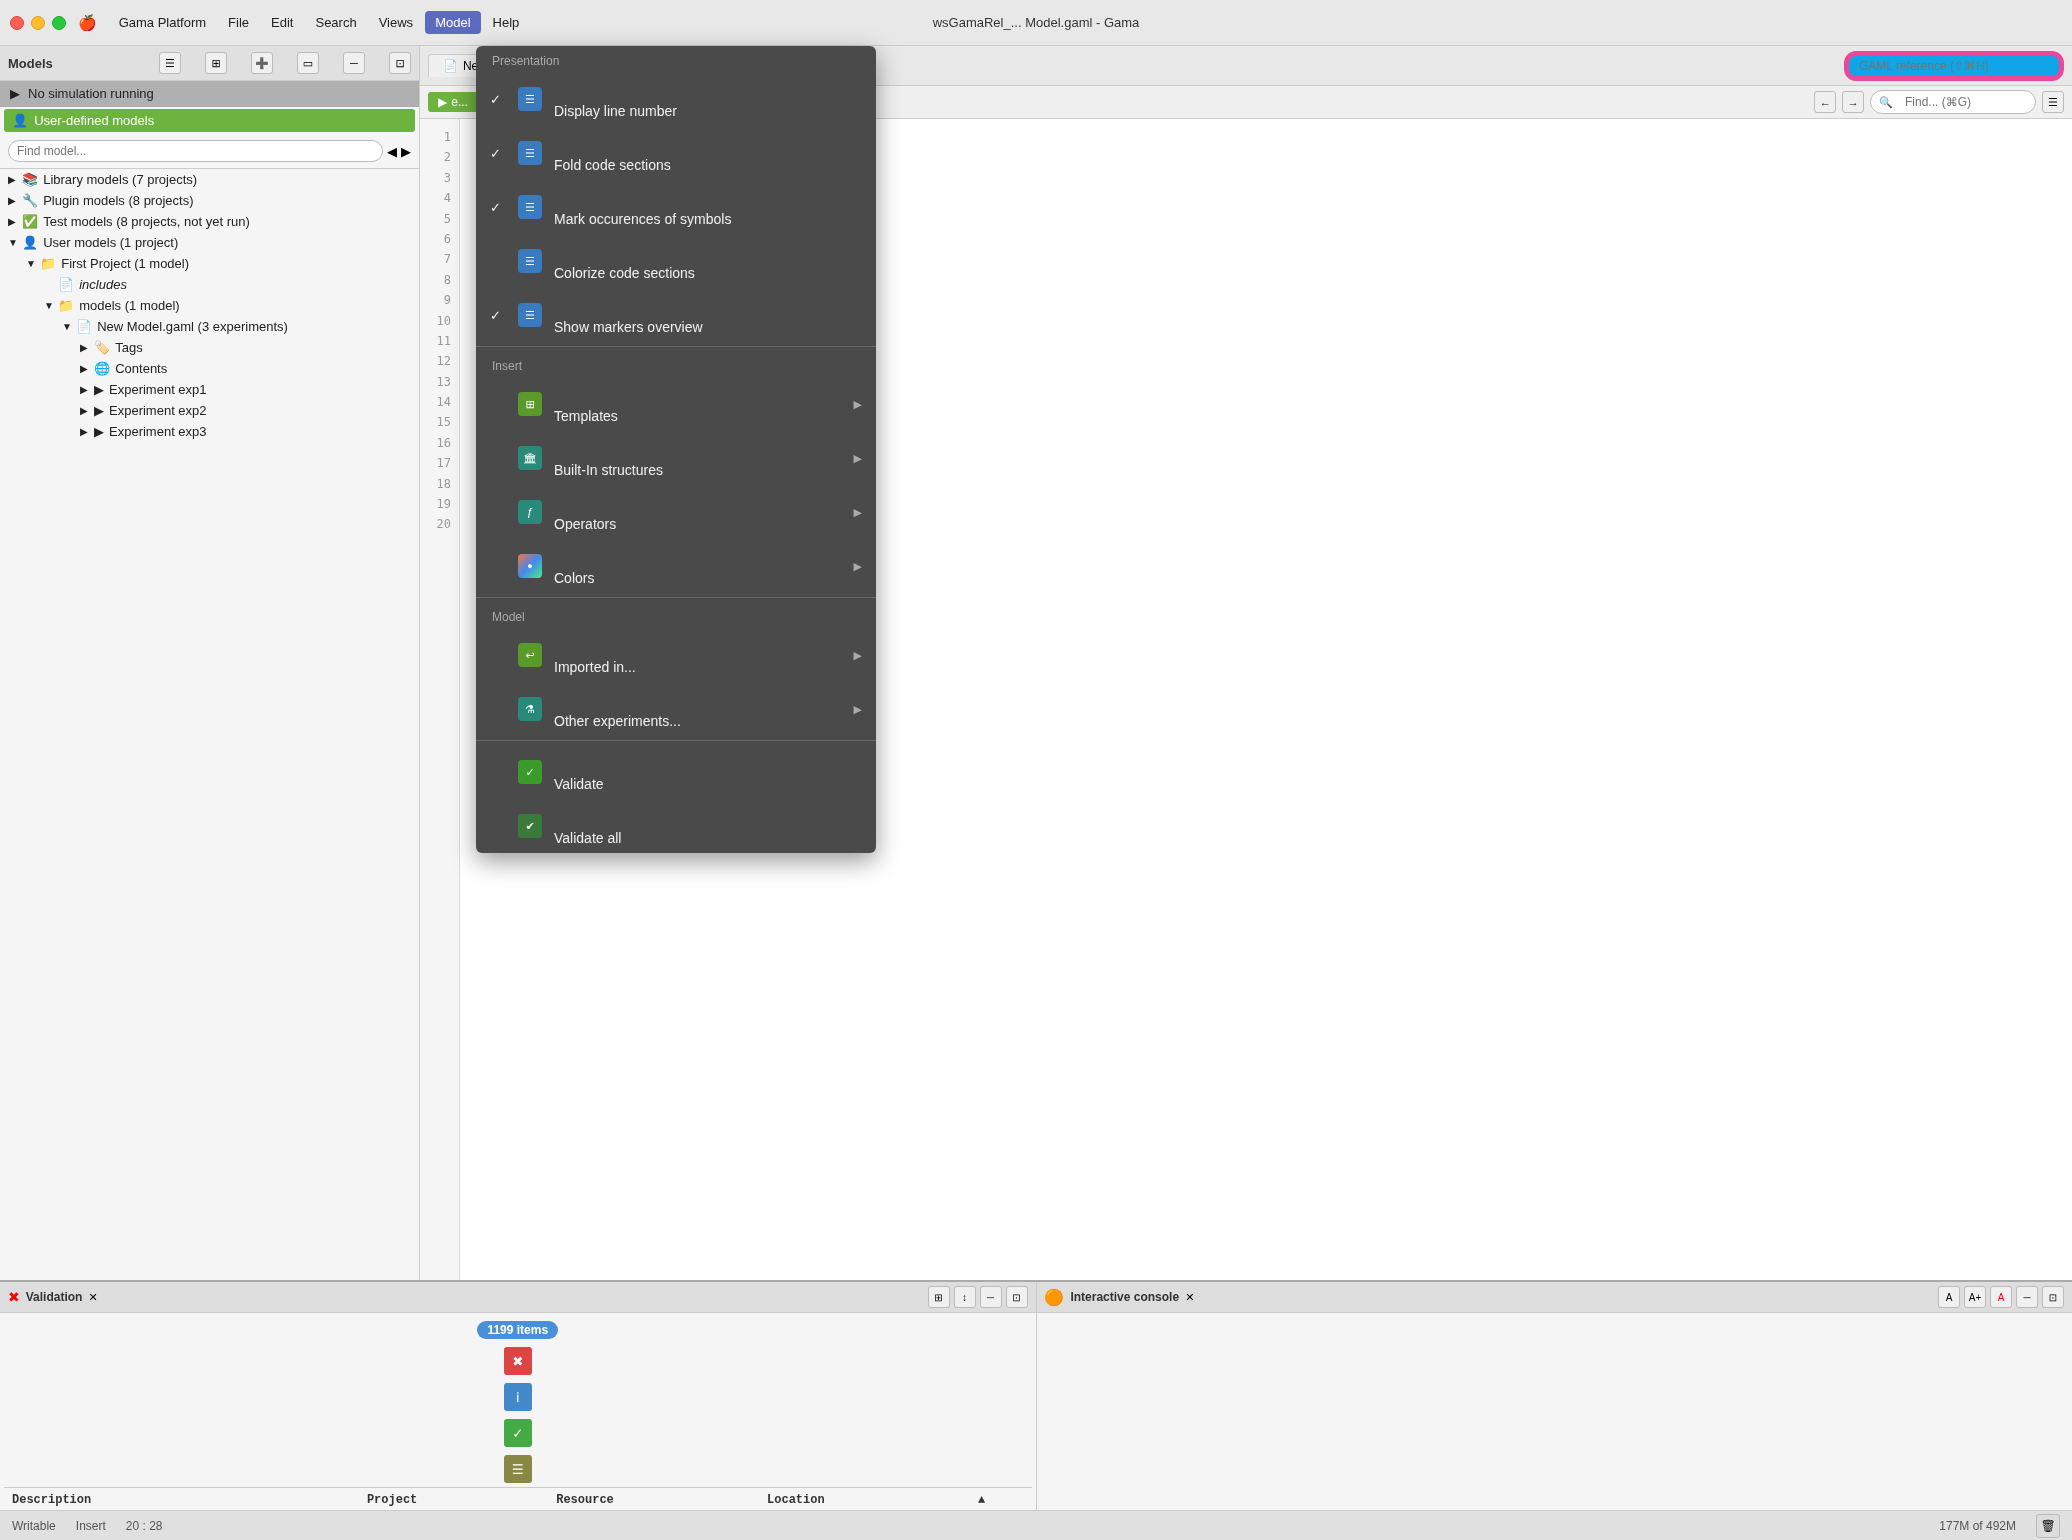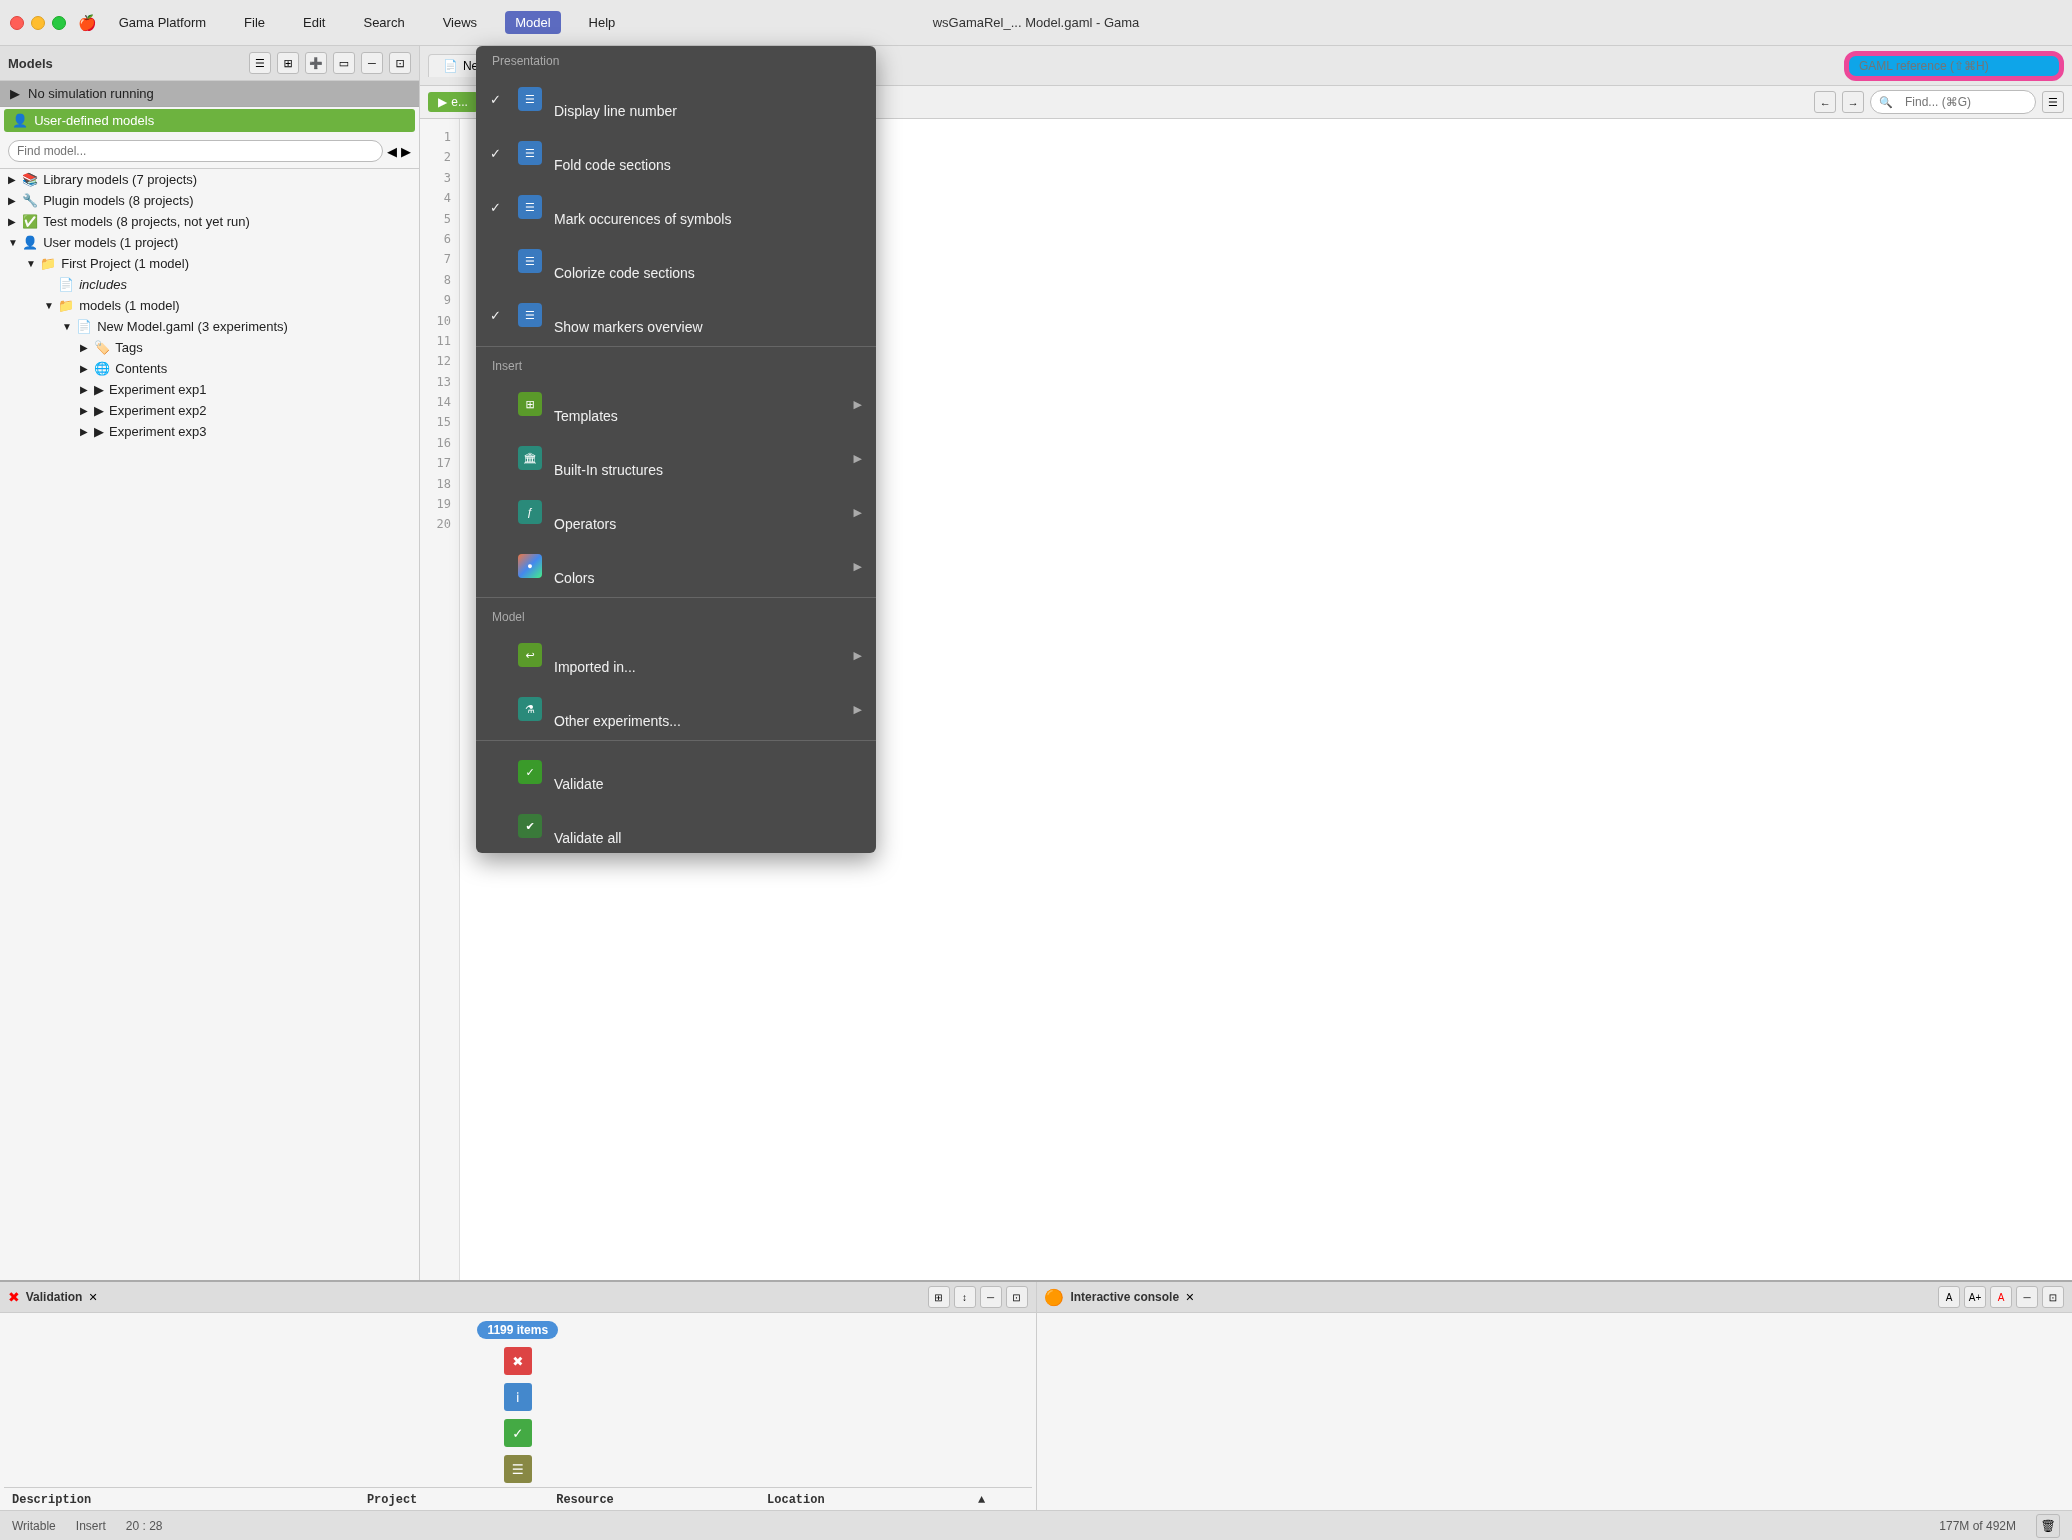--- a/index.html
+++ b/index.html
@@ -23,21 +23,21 @@
       border-bottom: 1px solid #ccc;
       position: relative;
       z-index: 10;
     }
     .menubar-logo {
       font-size: 15px;
       margin-right: 4px;
     }
     .menubar-items {
       display: flex;
-      gap: 18px;
+      gap: 2px;
       margin-left: 8px;
     }
     .menubar-item {
       padding: 4px 10px;
       border-radius: 4px;
       cursor: pointer;
       font-size: 13px;
       color: #222;
     }
     .menubar-item:hover, .menubar-item.active {
@@ -91,21 +91,21 @@
       display: flex;
       flex-direction: column;
       overflow: hidden;
     }
     .sidebar-toolbar {
       display: flex;
       align-items: center;
       padding: 6px 8px;
       background: #e0e0e0;
       border-bottom: 1px solid #ccc;
-      gap: 6px;
+      gap: 24px;
     }
     .sidebar-title {
       font-weight: bold;
       font-size: 13px;
       color: #333;
       margin-right: auto;
     }
     .sidebar-btn {
       width: 22px;
       height: 22px;

